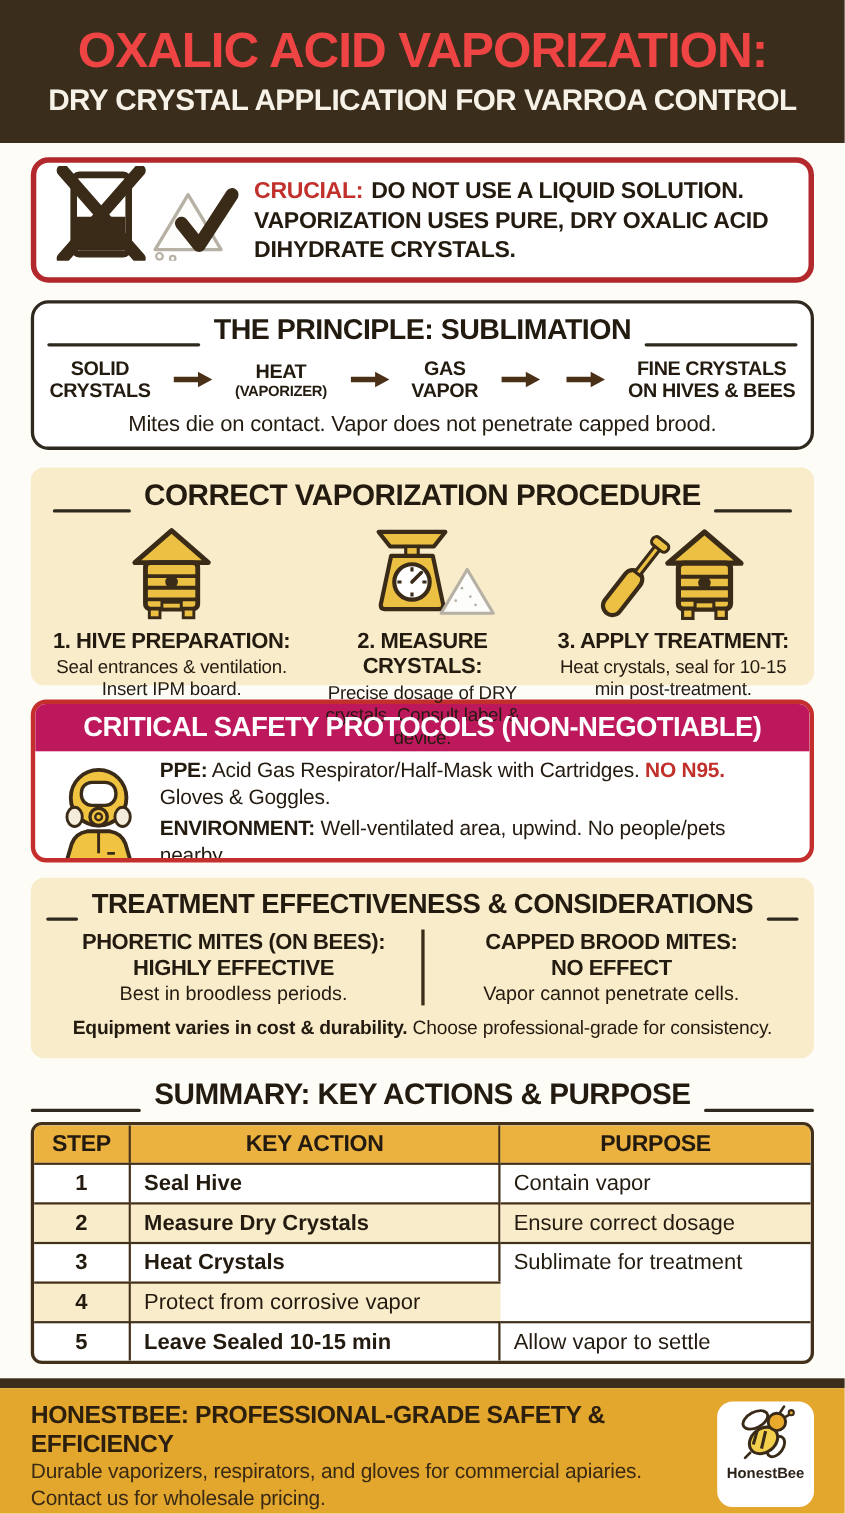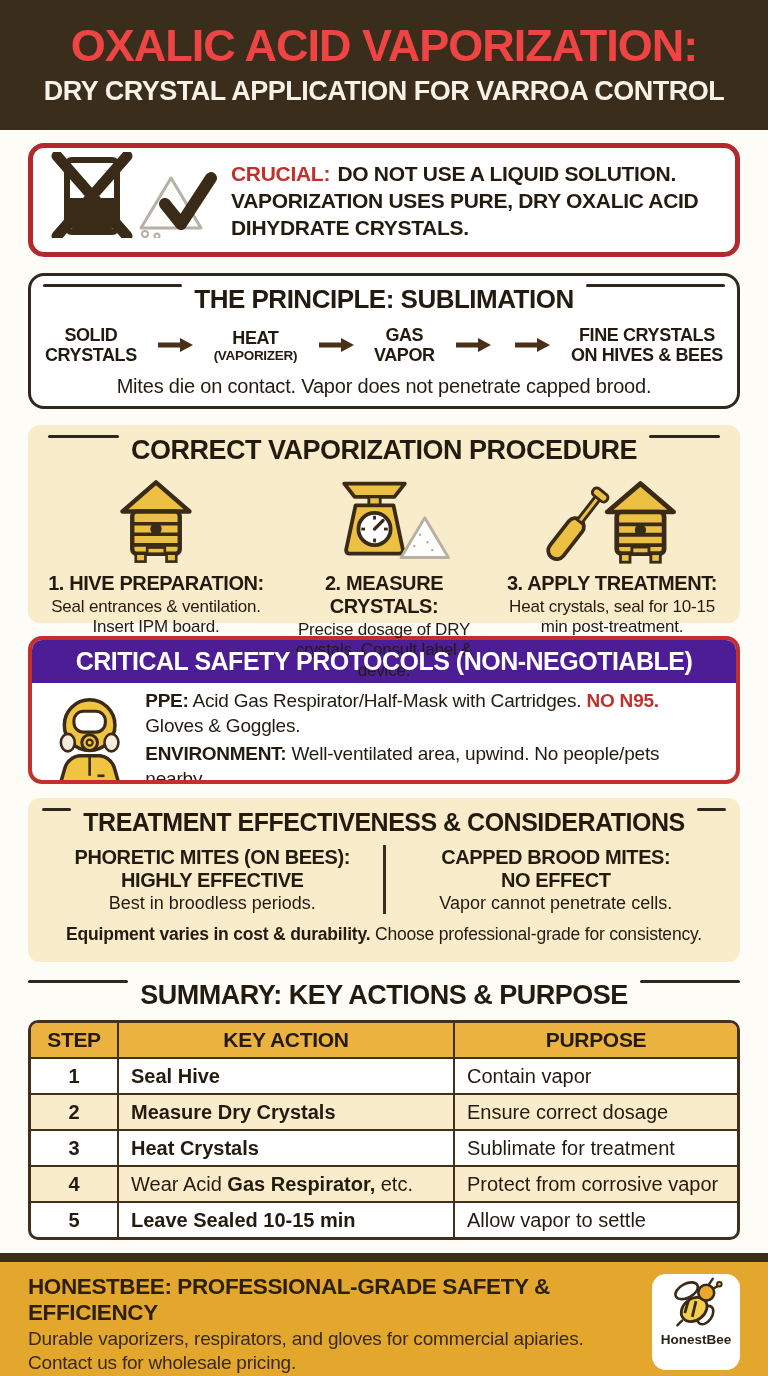--- a/index.html
+++ b/index.html
@@ -18,21 +18,21 @@
   .content { padding:0 28px; flex:none; }
 
   
   .crucial { margin-top:13px; border:5px solid #b3282c; border-radius:16px; background:#fff;
              display:flex; align-items:flex-end; gap:14px; padding:10px 16px; height:114px; }
   .crucial-icons { flex:none; }
   .crucial-text { font-size:21px; font-weight:bold; line-height:1.28; letter-spacing:-0.3px; }
   .red-lbl { color:#c2302c; margin-right:0.35em; }
 
   
-  .sect-title { display:flex; align-items:flex-start; gap:12px; font-weight:bold; letter-spacing:-0.5px; }
+  .sect-title { display:flex; align-items:flex-end; gap:12px; font-weight:bold; letter-spacing:-0.5px; }
   .sect-title .rule { flex:1; height:3px; background:#2e2godin81f; background:#2e281f; border-radius:2px; }
 
   
   .principle { margin-top:16px; border:3px solid #2e281f; border-radius:16px; background:#fff;
                padding:8px 12px 10px; height:136px; }
   .principle .sect-title { font-size:26px; }
   .flow { display:flex; align-items:center; justify-content:space-between; margin-top:10px; padding:0 2px; }
   .flow-step { text-align:center; font-weight:bold; font-size:18px; line-height:1.12; letter-spacing:-0.4px; }
   .flow-step .sub { font-size:13.5px; letter-spacing:-0.3px; }
   .flow-arrow { flex:none; margin:0 3px; }
@@ -42,21 +42,21 @@
   .procedure { margin-top:16px; background:#f8ecca; border-radius:12px; padding:10px 14px 12px; height:198px; }
   .procedure .sect-title { font-size:27px; padding:0 6px; }
   .proc-cols { display:flex; margin-top:8px; }
   .proc-col { flex:1; text-align:center; padding:0 4px; }
   .proc-icon { height:92px; display:flex; align-items:flex-end; justify-content:center; }
   .proc-title { font-size:20px; font-weight:bold; margin-top:6px; letter-spacing:-0.4px; }
   .proc-desc { font-size:17px; line-height:1.2; margin-top:2px; letter-spacing:-0.2px; }
 
   
   .safety { margin-top:13px; border:4px solid #c42f2d; border-radius:14px; overflow:hidden; background:#fff; height:148px; }
-  .safety-hdr { background:#4c1d95; color:#fff; text-align:center; font-size:25px; font-weight:bold;
+  .safety-hdr { background:#be185d; color:#fff; text-align:center; font-size:25px; font-weight:bold;
                 padding:7px 0; letter-spacing:-0.5px; }
   .safety-body { display:flex; align-items:center; gap:14px; padding:6px 16px; }
   .safety-text { font-size:19px; line-height:1.3; letter-spacing:-0.2px; }
   .safety-text b { letter-spacing:-0.3px; }
   .no-n95 { color:#c2302c; font-weight:bold; }
 
   
   .effect { margin-top:14px; background:#f8ecca; border-radius:12px; padding:10px 14px 12px; height:164px; }
   .effect .sect-title { font-size:25px; }
   .effect-cols { display:flex; margin-top:8px; }
@@ -326,25 +326,20 @@
         <div class="c-step">3</div>
         <div class="action">
             <span></span>
             <b>Heat Crystals</b>
             <span></span>
           </div>
         <div>Sublimate for treatment</div>
       </div>
       <div class="srow alt">
         <div class="c-step">4</div>
-        <div class="action">
-            <span>Wear Acid </span>
-            <b>Gas Respirator,</b>
-            <span> etc.</span>
-          </div>
         <div>Protect from corrosive vapor</div>
       </div>
       <div class="srow">
         <div class="c-step">5</div>
         <div class="action">
             <span></span>
             <b>Leave Sealed 10-15 min</b>
             <span></span>
           </div>
         <div>Allow vapor to settle</div>

